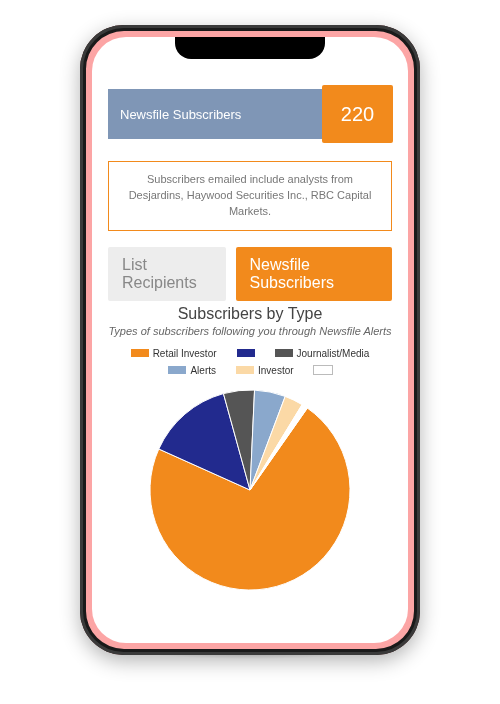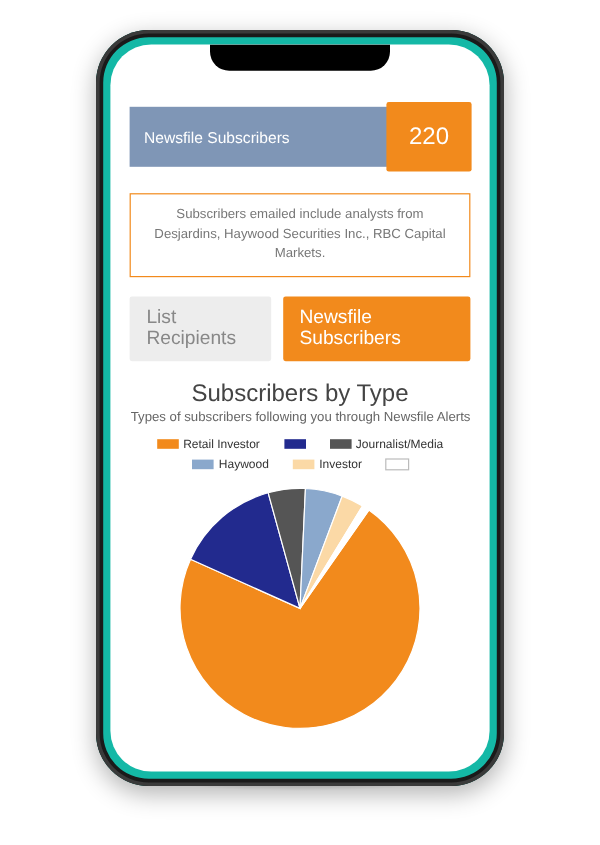--- a/index.html
+++ b/index.html
@@ -1,21 +1,21 @@
 <!DOCTYPE html>
 <html><head>
 <meta charset="utf-8">
 <style>
   html,body{margin:0;padding:0;font-family:"Helvetica Neue",Arial,sans-serif;background:#fff}
   .stage{width:500px;height:704px;position:relative}
   
   .shadow{position:absolute;left:50px;top:625px;width:400px;height:40px;
           background:radial-gradient(ellipse 200px 20px at center,rgba(0,0,0,.35),rgba(0,0,0,0) 70%)}
   .phone{position:absolute;left:80px;top:25px;width:340px;height:630px;
-         border-radius:44px;background:#14b8a6;
+         border-radius:44px;background:#fca5a5;
          box-shadow:0 6px 20px rgba(0,0,0,.30),
                     inset 0 0 0 3px #3a3a3a,
                     inset 0 0 0 6px #1a1a1a}
   .screen{position:absolute;left:12px;right:12px;top:12px;bottom:12px;
           border-radius:34px;background:#fff;overflow:hidden}
   .notch{position:absolute;top:0;left:50%;transform:translateX(-50%);
          width:150px;height:22px;background:#000;
          border-bottom-left-radius:16px;border-bottom-right-radius:16px;z-index:5}
   .content{position:absolute;inset:0;padding:52px 16px 0}
   
@@ -26,22 +26,22 @@
              color:#fff;font-size:20px;font-weight:500;border-radius:2px}
   
   .callout{margin-top:22px;border:1.5px solid #f28a1c;padding:10px 14px;
            font-size:11px;color:#777;text-align:center;line-height:1.45}
   
   .tabs{display:flex;gap:10px;justify-content:center;margin-top:16px}
   .tab{padding:9px 14px;font-size:16px;border-radius:2px;cursor:pointer}
   .tab.inactive{background:#ededed;color:#888}
   .tab.active{background:#f28a1c;color:#fff;font-weight:500}
   
-  .ctitle{margin-top:16px;text-align:center;font-size:20px;color:#444}
-  .csub{margin-top:2px;text-align:right;font-size:11px;color:#666;}
+  .ctitle{margin-top:4px;text-align:center;font-size:16px;color:#444}
+  .csub{margin-top:2px;text-align:center;font-size:11px;color:#666;font-style:italic}
   
   .legend{margin:8px auto 0;font-size:10px;color:#333;display:flex;flex-wrap:wrap;
           justify-content:center;gap:0 20px;max-width:260px;line-height:1.7}
   .lg{display:inline-flex;align-items:center;gap:4px;white-space:nowrap}
   .sw{width:18px;height:8px;display:inline-block}
   
   .pie-wrap{display:flex;justify-content:center;margin-top:6px}
 </style>
 </head>
 <body>
@@ -83,21 +83,21 @@
             </span>
             <span class="lg">
               <span class="sw" style="background: rgb(34, 42, 142);"></span>
             </span>
             <span class="lg">
               <span class="sw" style="background: rgb(85, 85, 85);"></span>
               <span>Journalist/Media</span>
             </span>
             <span class="lg">
               <span class="sw" style="background: rgb(138, 168, 204);"></span>
-              <span>Haywood</span>
+              <span>Alerts</span>
             </span>
             <span class="lg">
               <span class="sw" style="background: rgb(251, 217, 166);"></span>
               <span>Investor</span>
             </span>
             <span class="lg">
               <span class="sw" style="background: rgb(255, 255, 255); outline: rgb(187, 187, 187) solid 1px;"></span>
             </span>
           </div>
 

